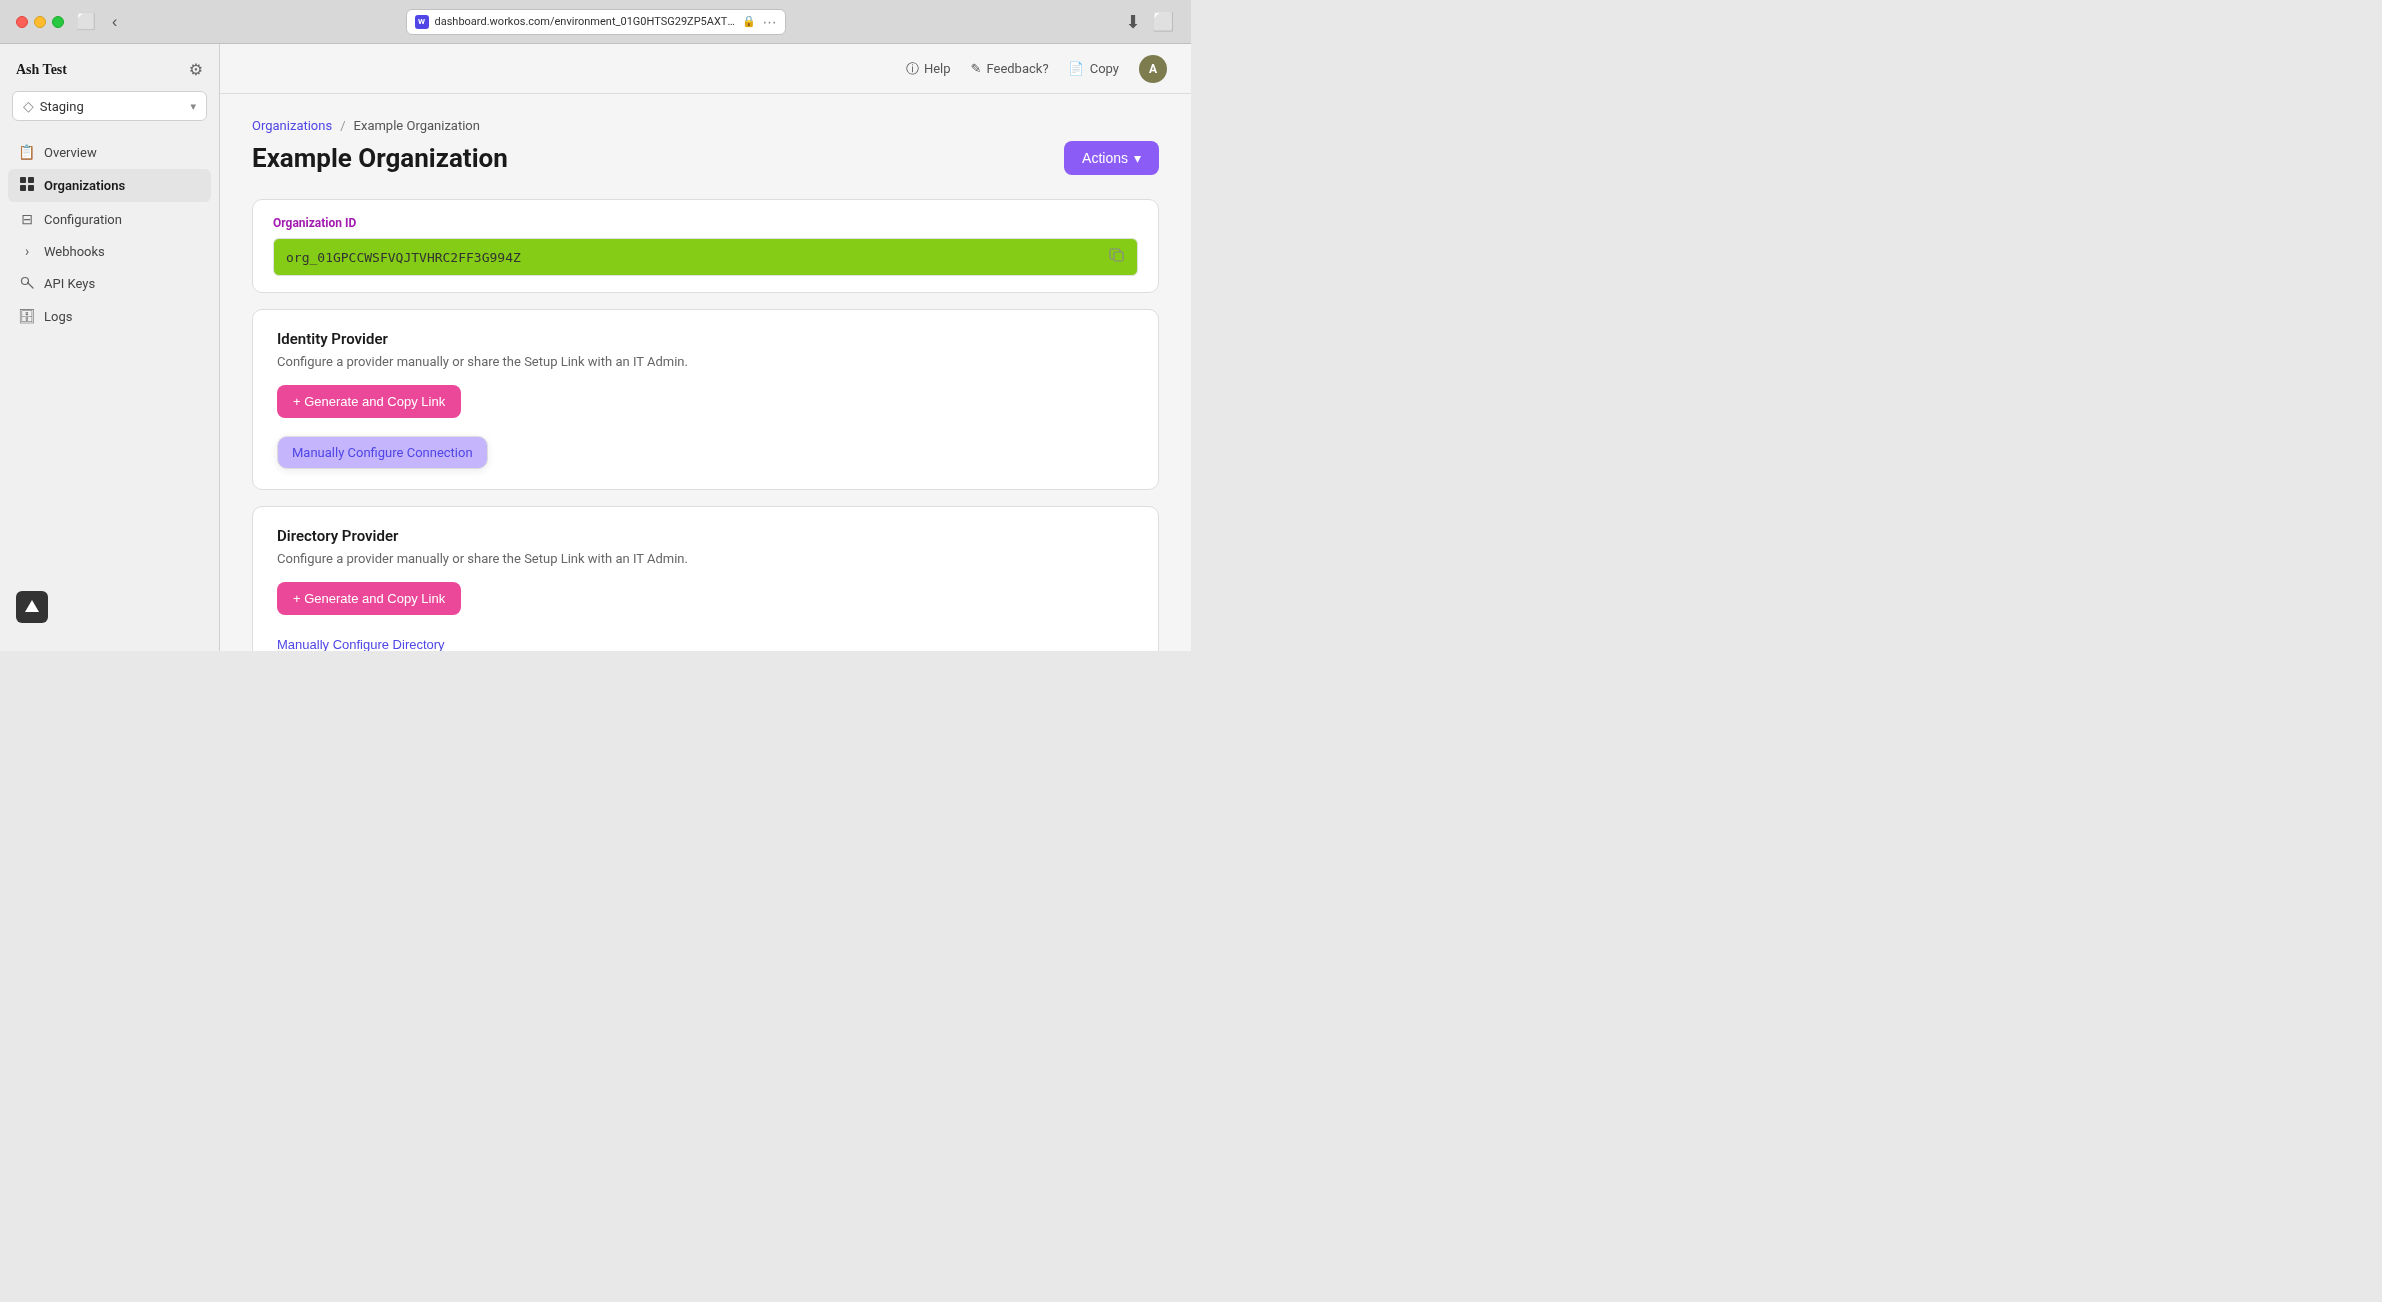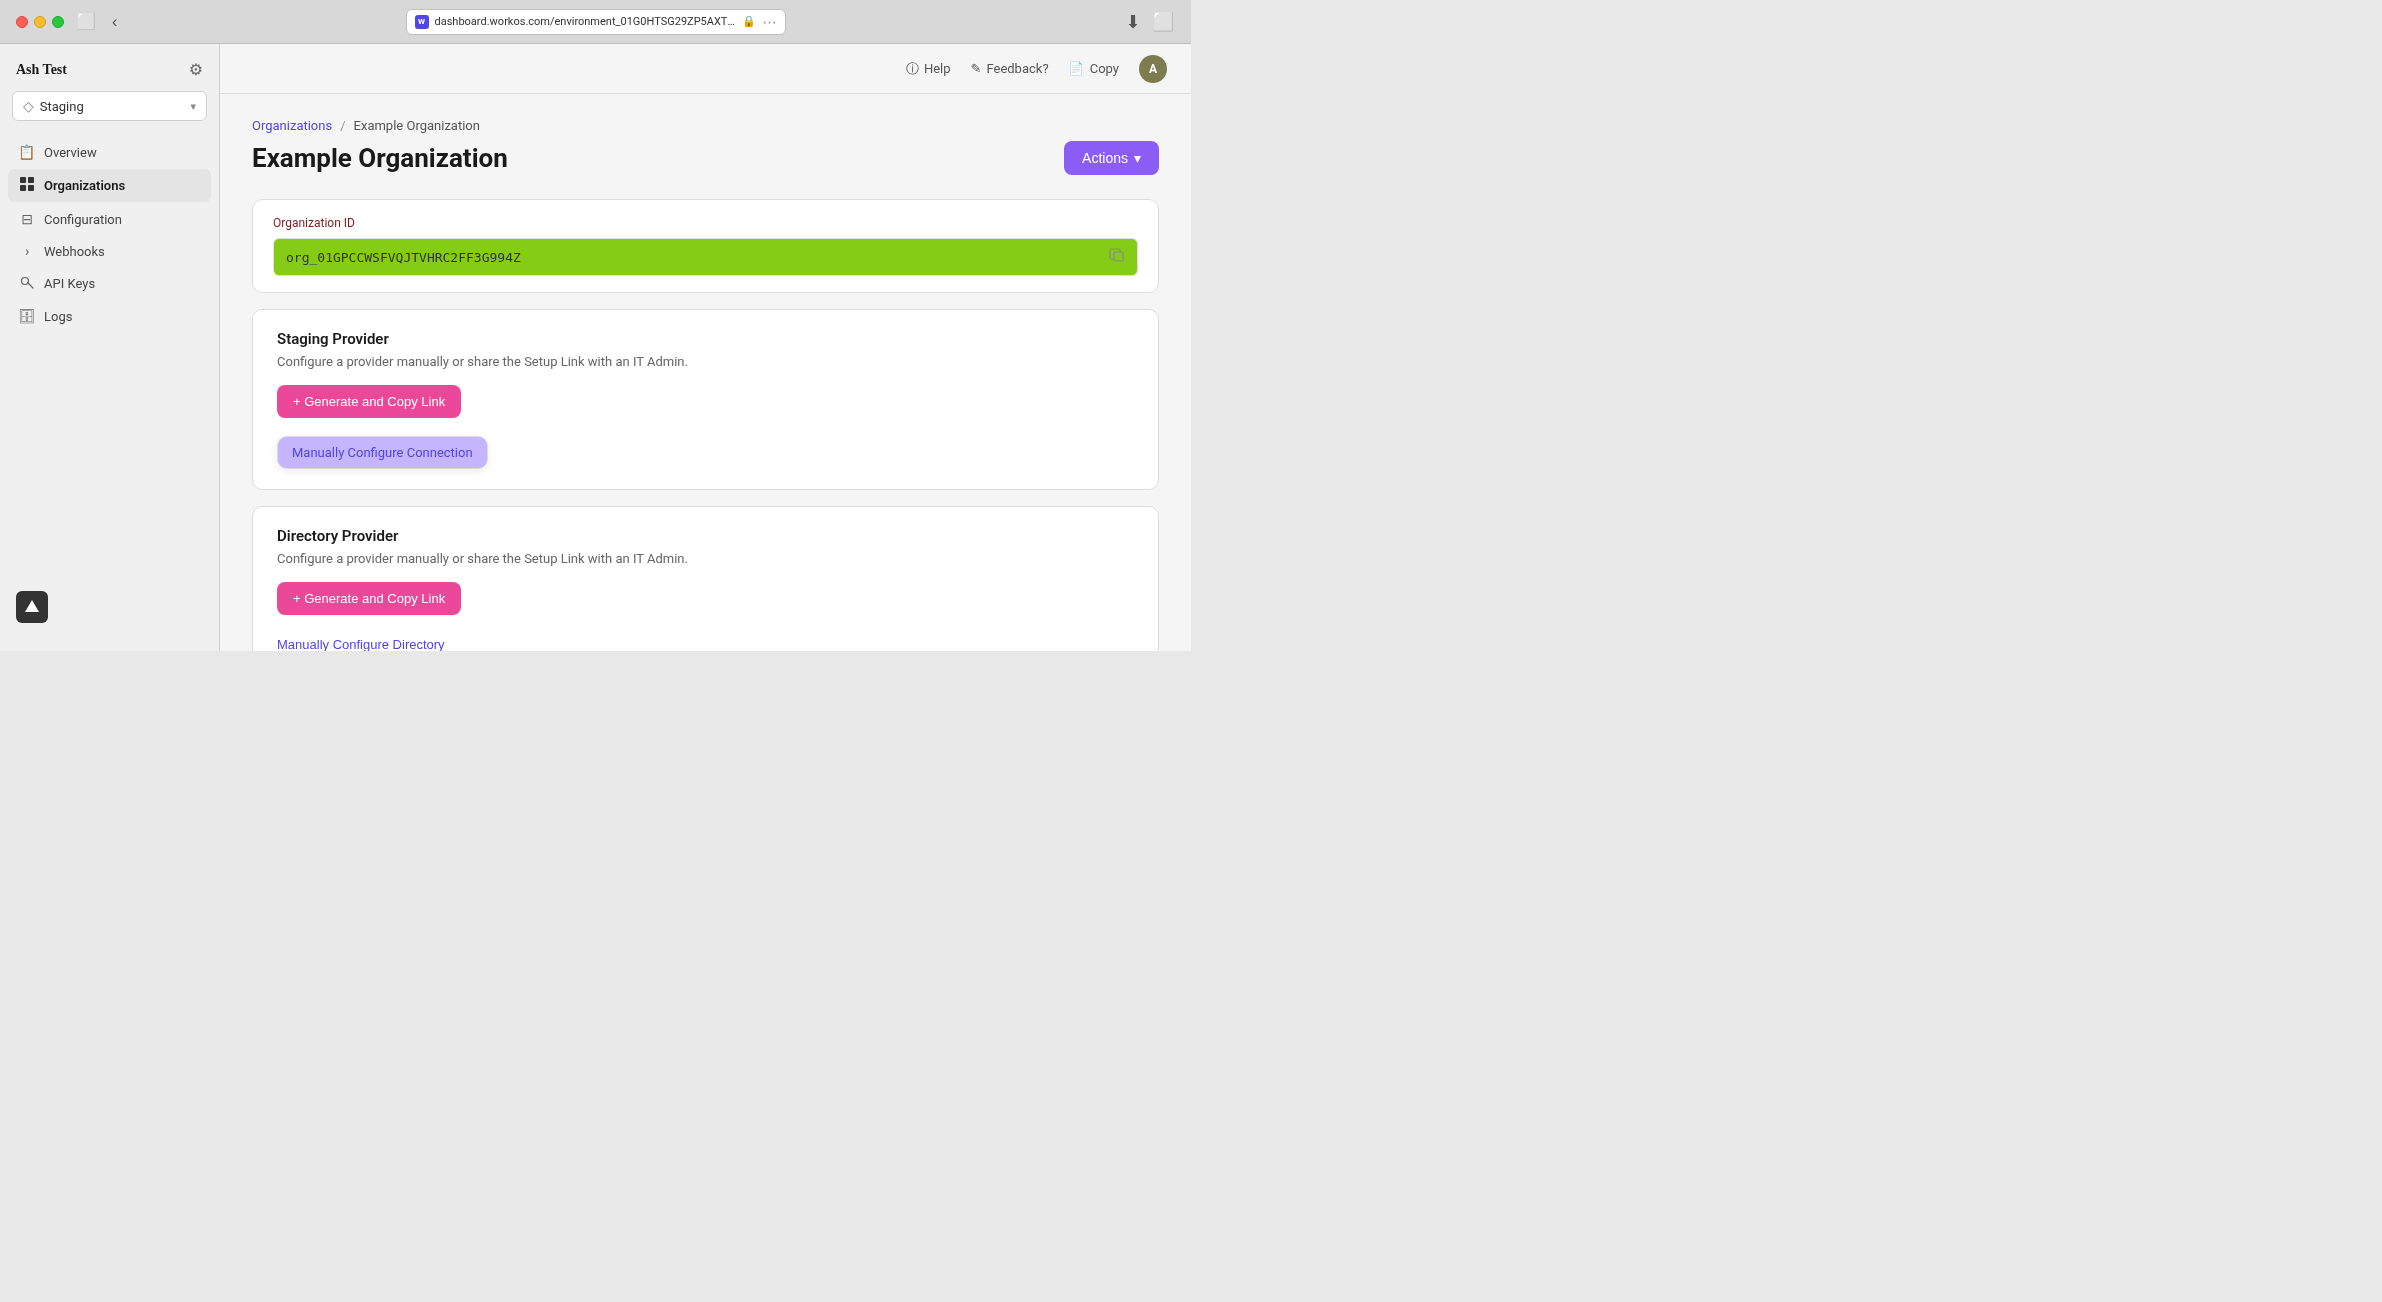--- a/index.html
+++ b/index.html
@@ -284,23 +284,23 @@
       border: 1px solid #ddd;
       border-radius: 10px;
       padding: 20px 24px;
       margin-bottom: 16px;
     }
     .org-id-card {
       padding: 16px 20px;
     }
     .card-label {
       font-size: 12px;
-      color: #7f1d1d;
+      color: #a21caf;
       margin-bottom: 8px;
-      font-weight: 400;
+      font-weight: 700;
     }
     .card-id-row {
       display: flex;
       align-items: center;
       justify-content: space-between;
       background: #84cc16;
       border: 1px solid #e0e0e0;
       border-radius: 6px;
       padding: 8px 12px;
     }
@@ -499,21 +499,21 @@
           <button class="copy-btn">
             <svg width="16" height="16" viewBox="0 0 16 16" fill="none" xmlns="http://www.w3.org/2000/svg">
               <rect x="5" y="5" width="9" height="9" rx="1.5" stroke="#888" stroke-width="1.2" fill="none"></rect>
               <path d="M11 5V3.5C11 2.67 10.33 2 9.5 2H2.5C1.67 2 1 2.67 1 3.5V10.5C1 11.33 1.67 12 2.5 12H4" stroke="#888" stroke-width="1.2" fill="none" stroke-linecap="round"></path>
             </svg>
           </button>
         </div>
       </div>
 
       <div class="card">
-        <div class="card-section-title">Staging Provider</div>
+        <div class="card-section-title">Identity Provider</div>
         <div class="card-section-desc">Configure a provider manually or share the Setup Link with an IT Admin.</div>
         <div class="btn-group">
           <button class="primary-btn">
             <span>+ Generate and Copy Link</span>
           </button>
           <div class="manually-configure-popup">
             <span>Manually Configure Connection</span>
           </div>
         </div>
       </div>

